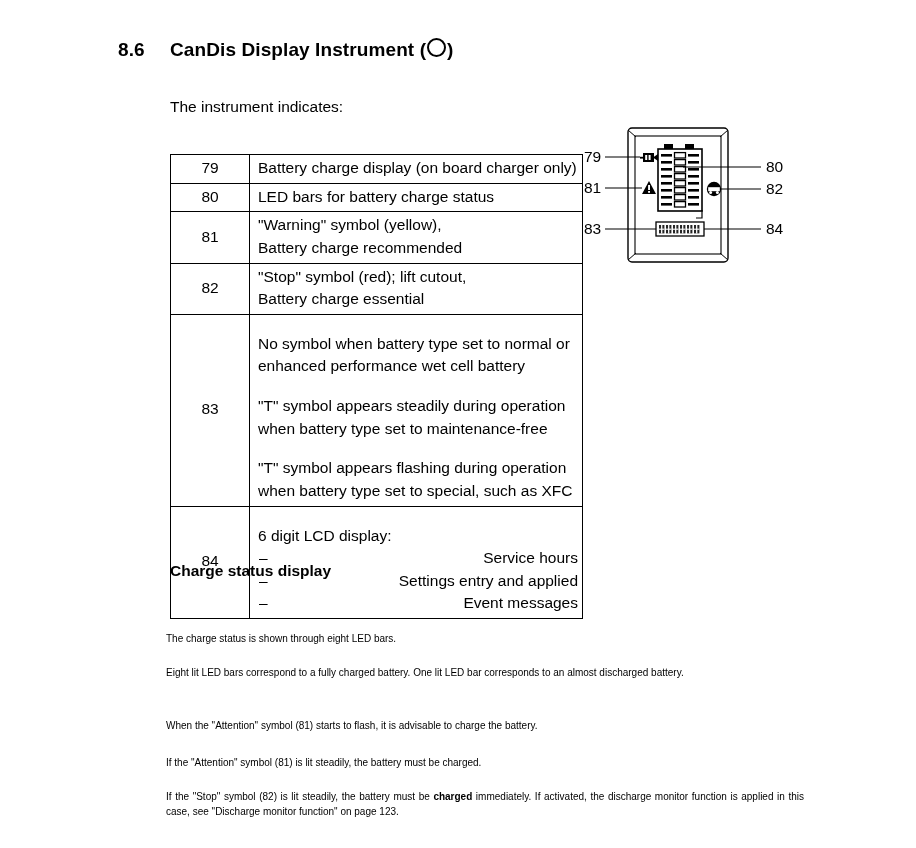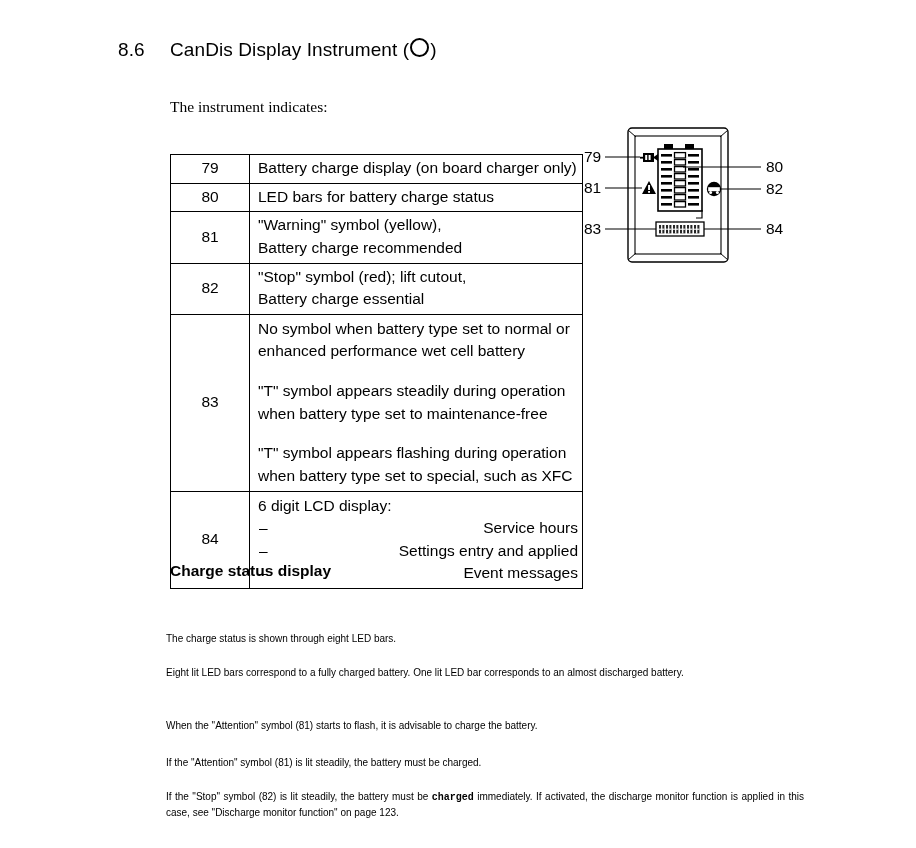--- a/index.html
+++ b/index.html
@@ -15,21 +15,21 @@
     color: #000000;
     overflow: hidden;
   }
 
   
   .section-heading {
     position: absolute;
     left: 118px;
     top: 38px;
     font-size: 19px;
-    font-weight: normal;
+    font-weight: bold;
     letter-spacing: 0.1px;
     white-space: nowrap;
   }
   .section-heading .sec-num {
     display: inline-block;
     width: 52px;
   }
   .heading-circle {
     display: inline-block;
     width: 15px;
@@ -39,21 +39,20 @@
     vertical-align: -1px;
     margin: 0 1px;
   }
 
   
   .intro-line {
     position: absolute;
     left: 170px;
     top: 98px;
     font-size: 15.5px;
-    font-family: Liberation Serif, serif;
   }
 
   
   .legend-table {
     position: absolute;
     left: 170px;
     top: 154px;
     width: 413px;
     border-collapse: collapse;
     table-layout: fixed;
@@ -70,21 +69,21 @@
     text-align: center;
     vertical-align: middle;
   }
   .legend-table td.desc {
     padding-left: 8px;
     padding-right: 4px;
     vertical-align: middle;
   }
   .legend-table td.desc.top {
     vertical-align: top;
-    padding-top: 3px;
+    padding-top: 18px;
   }
   .desc-para {
     margin: 0;
   }
   .desc-para + .desc-para {
     margin-top: 17px;
   }
   .dash-list {
     margin: 0;
     padding: 0;
@@ -124,21 +123,21 @@
     width: 638px;
     font-size: 10px;
     line-height: 1.45;
   }
   .body-para.p1 { top: 632px; }
   .body-para.p2 { top: 666px; }
   .body-para.p3 { top: 719px; }
   .body-para.p4 { top: 756px; }
   .body-para.p5 { top: 790px; text-align: justify; }
   .body-para.p5 > span { display: block; }
-  .body-para b { font-weight: bold; font-family: Liberation Mono, monospace; }
+  .body-para b { font-weight: bold; }
 </style>
 </head>
 <body>
 
 <div class="section-heading">
   <span class="sec-num">8.6</span><span>CanDis Display Instrument (</span><span class="heading-circle"></span><span>)</span>
 </div>
 
 <div class="intro-line">The instrument indicates:</div>
 

